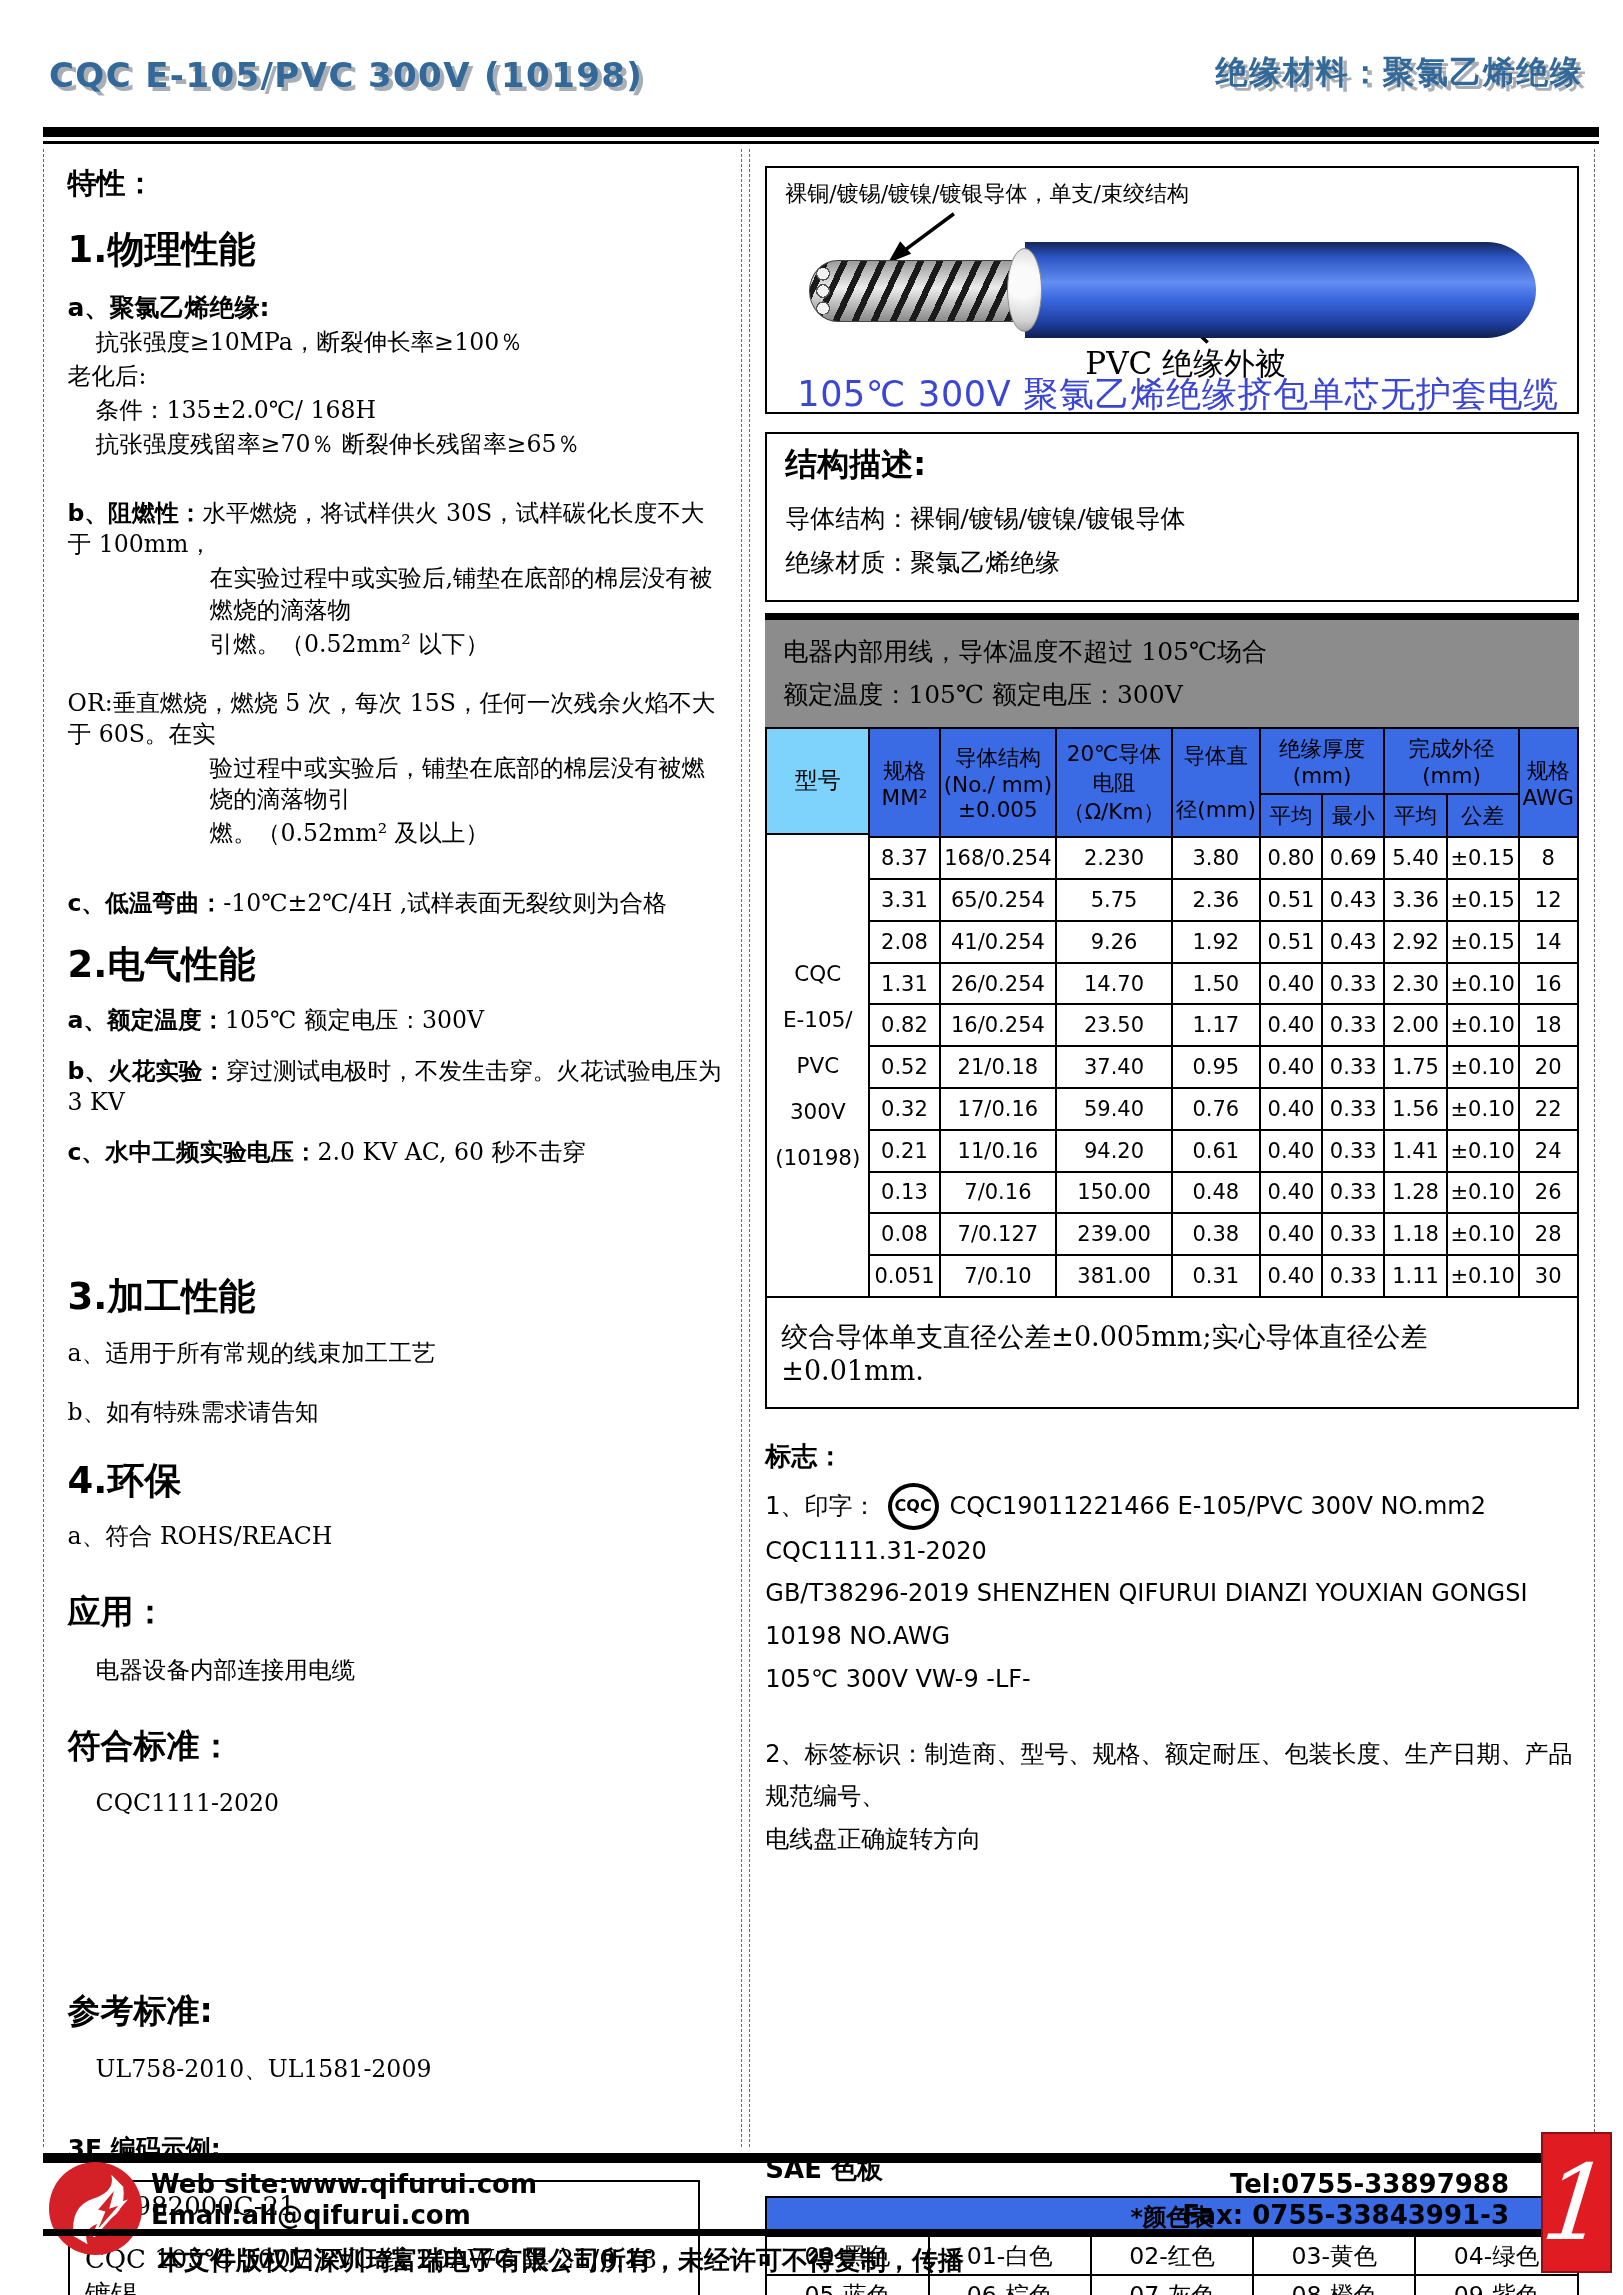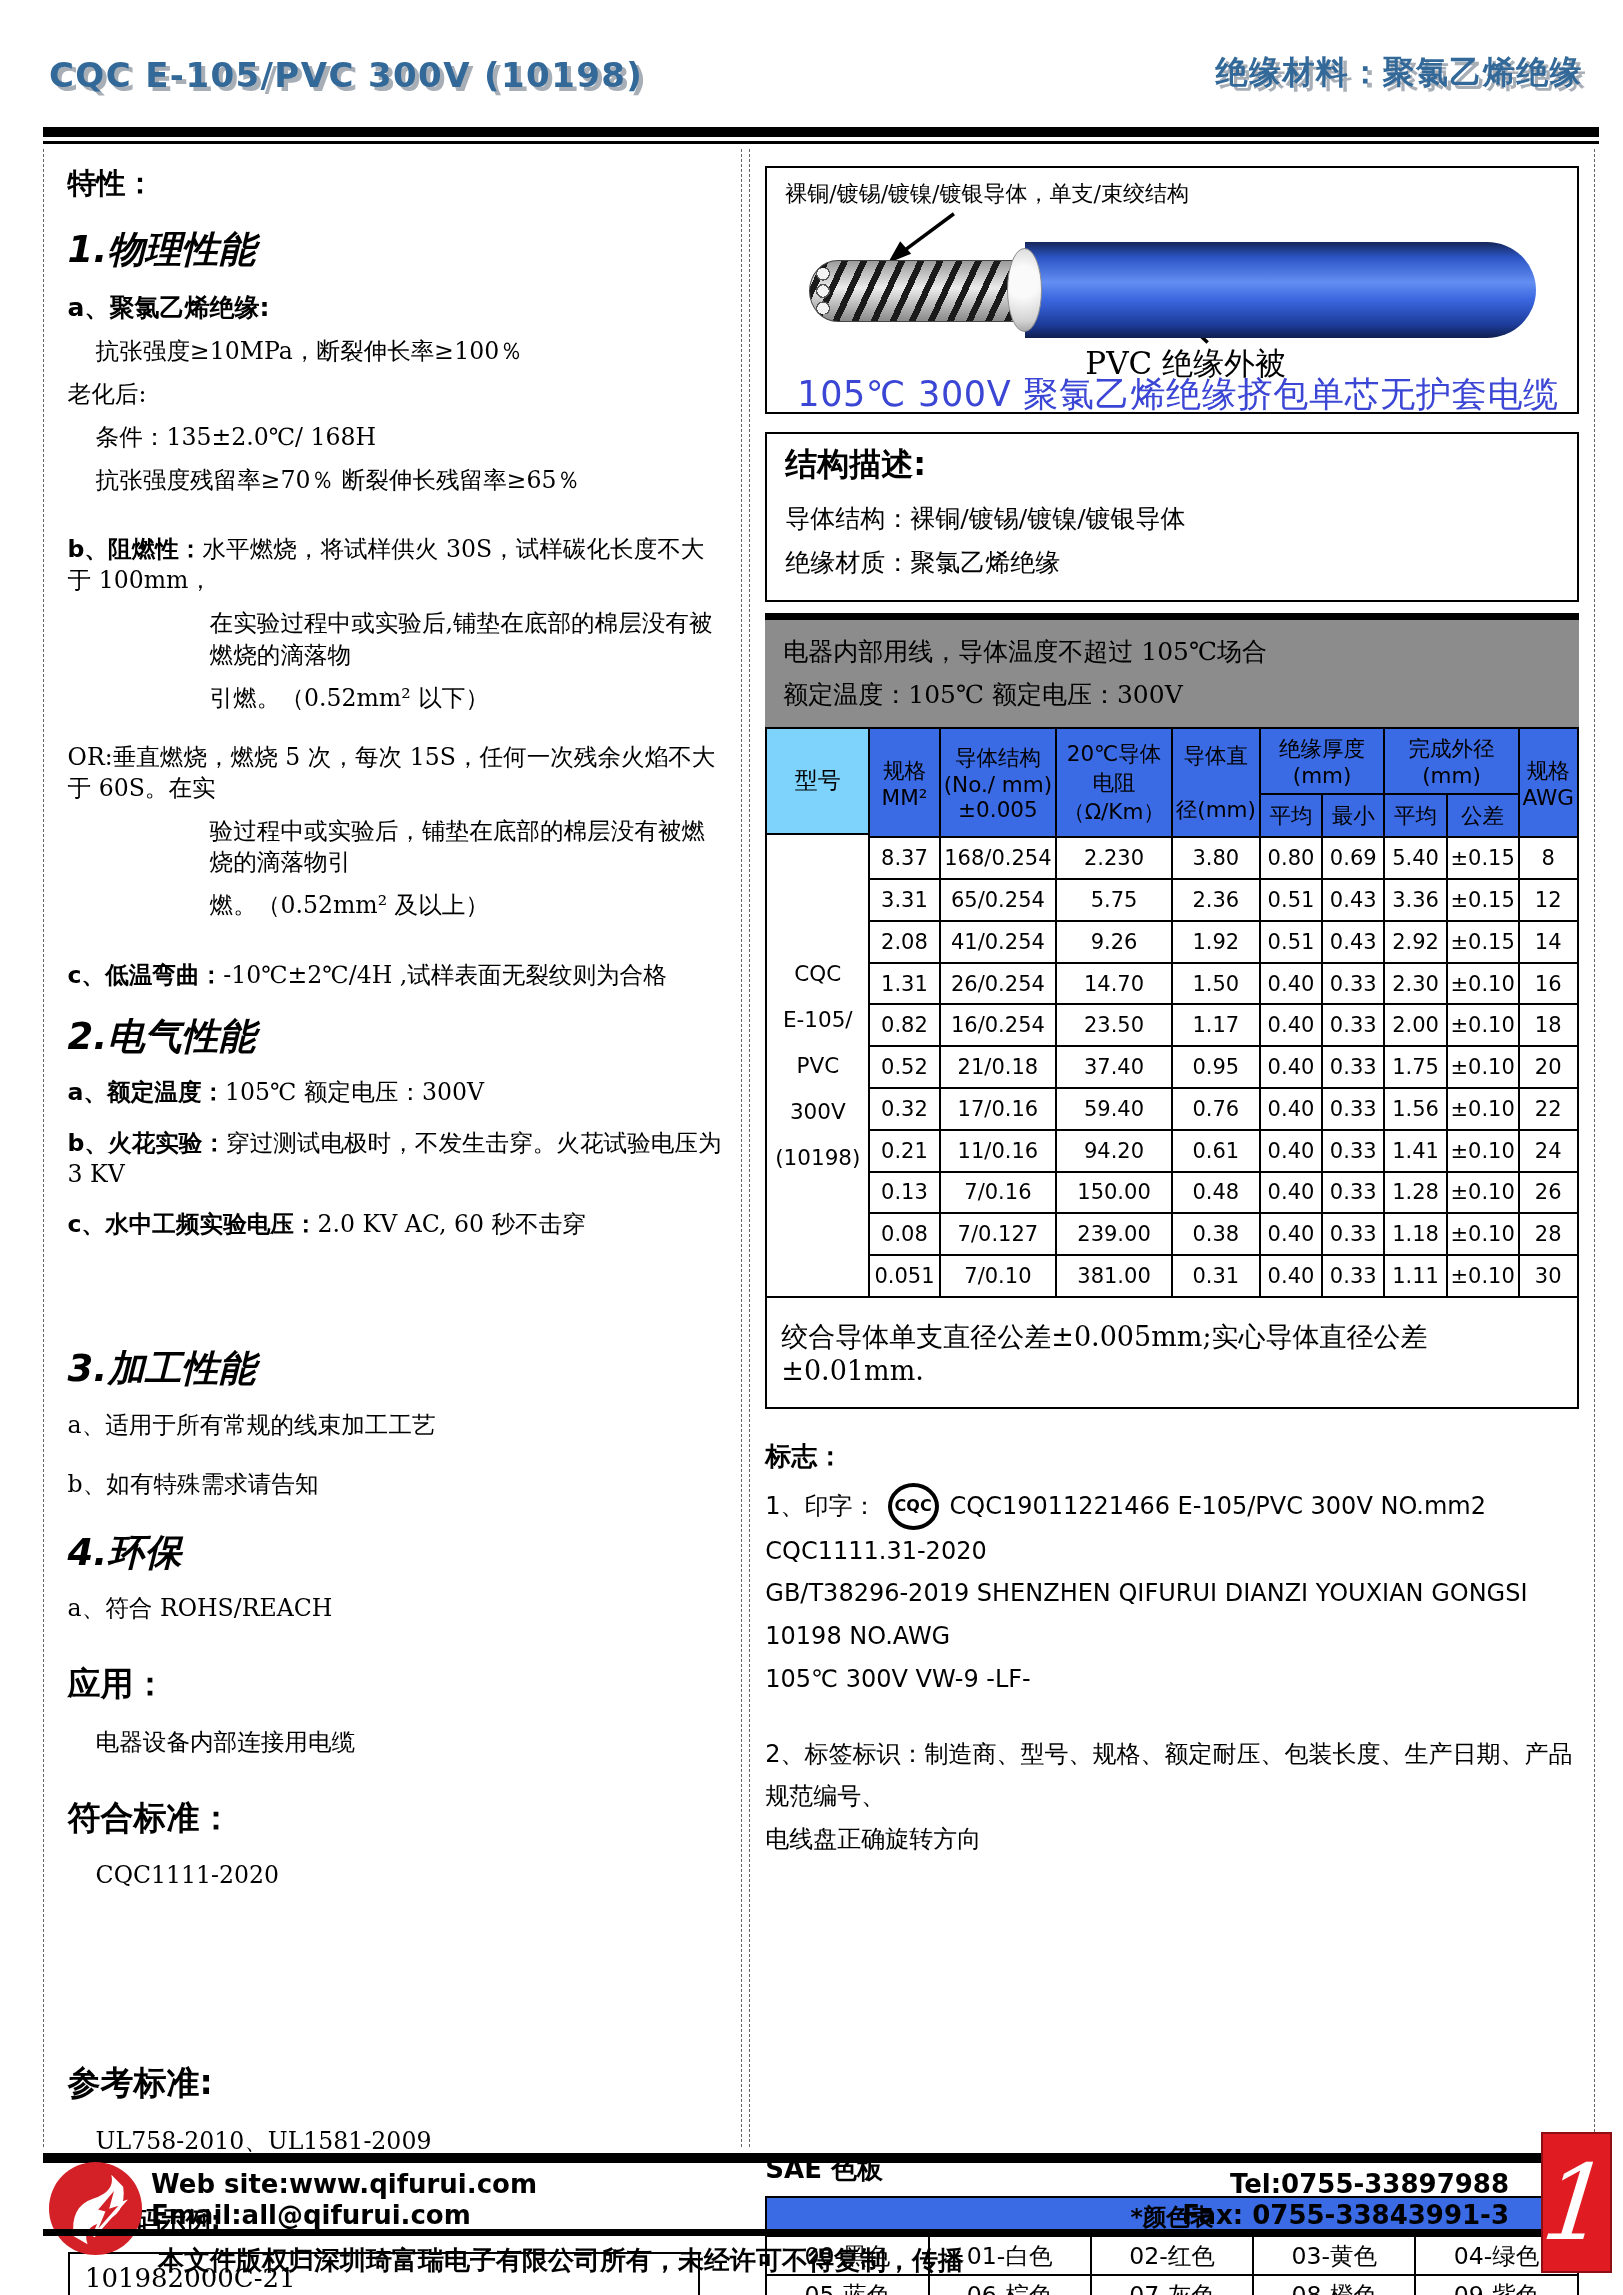--- a/index.html
+++ b/index.html
@@ -14,24 +14,24 @@
   .hdr-rule .b1{height:9.7px;background:#000;}
   .hdr-rule .b2{height:3.5px;background:#000;margin-top:4.2px;}
   
   .content{position:absolute;top:149px;left:43px;right:28px;height:1998px;display:flex;}
   .col-left{width:699px;box-sizing:border-box;border-left:1.4px dashed #666;border-right:1.4px dashed #666;
             padding:15.3px 19.4px 0 23.6px;}
   .col-right{flex:1;box-sizing:border-box;margin-left:7px;border-left:1.4px dashed #666;border-right:1.4px dashed #666;
             padding:16.7px 15.3px 0 15.3px;}
   
   .lh0{font-size:29px;font-weight:bold;}
-  .lh1{font-size:37px;font-weight:bold;margin-top:21px;margin-bottom:15.3px;font-style:italic;}
+  .lh1{font-size:37px;font-weight:bold;margin-top:21px;margin-bottom:15.3px;}
   .lh2{font-size:33px;font-weight:bold;}
   .llabel{font-size:25px;font-weight:bold;margin-top:12.5px;}
-  .lline{font-size:23.6px;line-height:1.32;margin-top:12px;font-family:"DejaVu Serif",serif;}
+  .lline{font-size:23.6px;line-height:1.32;margin-top:3px;font-family:"DejaVu Serif",serif;}
   .lbl-in{font-weight:bold;font-family:"DejaVu Sans",sans-serif;}
   .ind1{padding-left:28px;}
   .ind3{padding-left:142px;}
   .gap28{margin-top:19.4px;} .gap40{margin-top:28px;} .gap55{margin-top:38px;}
   .gapb{margin-top:104px;} .gapref{margin-top:170px;} .gap68{margin-top:47px;}
   
   .code-box{border:2.1px solid #000;margin-top:15.3px;width:628px;font-family:"DejaVu Serif",serif;}
   .code-box .r1{border-bottom:2.1px solid #000;padding:8.3px 15.3px;font-size:26px;}
   .code-box .r2{padding:11px 15.3px;font-size:26px;}
   

